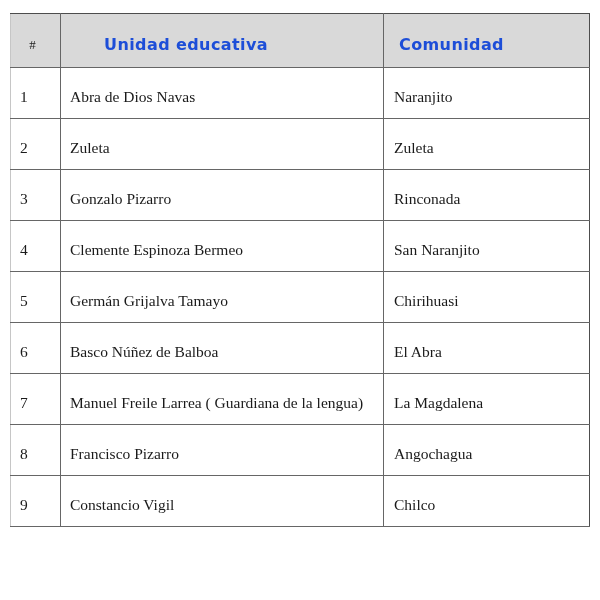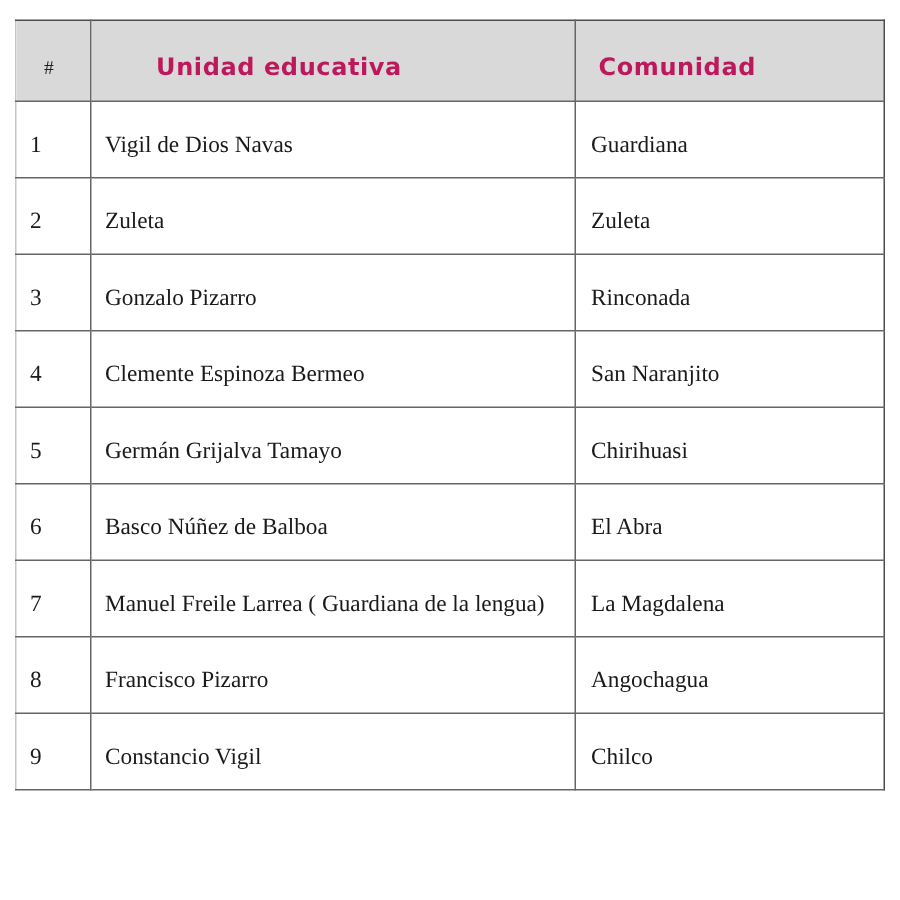--- a/index.html
+++ b/index.html
@@ -37,21 +37,21 @@
   th:last-child, td:last-child { border-right-color: #4d4d4d; }
   tr.last td { border-bottom-color: #4d4d4d; }
 
   thead th {
     height: 54px;
     background: #d9d9d9;
     font-family: "DejaVu Sans", "Liberation Sans", sans-serif;
     font-weight: bold;
     font-size: 16px;
     letter-spacing: 0.4px;
-    color: #be185d;
+    color: #1d4ed8;
     text-align: center;
     padding-top: 8px;
   }
   thead th.h-num {
     font-family: "Liberation Serif", serif;
     font-weight: normal;
     font-size: 13px;
     letter-spacing: 0;
     color: #222222;
     padding-right: 6px;
@@ -83,22 +83,22 @@
     <thead>
       <tr>
         <th class="h-num">#</th>
         <th class="h-school">Unidad educativa</th>
         <th class="h-community">Comunidad</th>
       </tr>
     </thead>
     <tbody>
       <tr>
         <td class="cell-num">1</td>
-        <td class="cell-school">Vigil de Dios Navas</td>
-        <td class="cell-community">Guardiana</td>
+        <td class="cell-school">Abra de Dios Navas</td>
+        <td class="cell-community">Naranjito</td>
       </tr>
       <tr>
         <td class="cell-num">2</td>
         <td class="cell-school">Zuleta</td>
         <td class="cell-community">Zuleta</td>
       </tr>
       <tr>
         <td class="cell-num">3</td>
         <td class="cell-school">Gonzalo Pizarro</td>
         <td class="cell-community">Rinconada</td>

